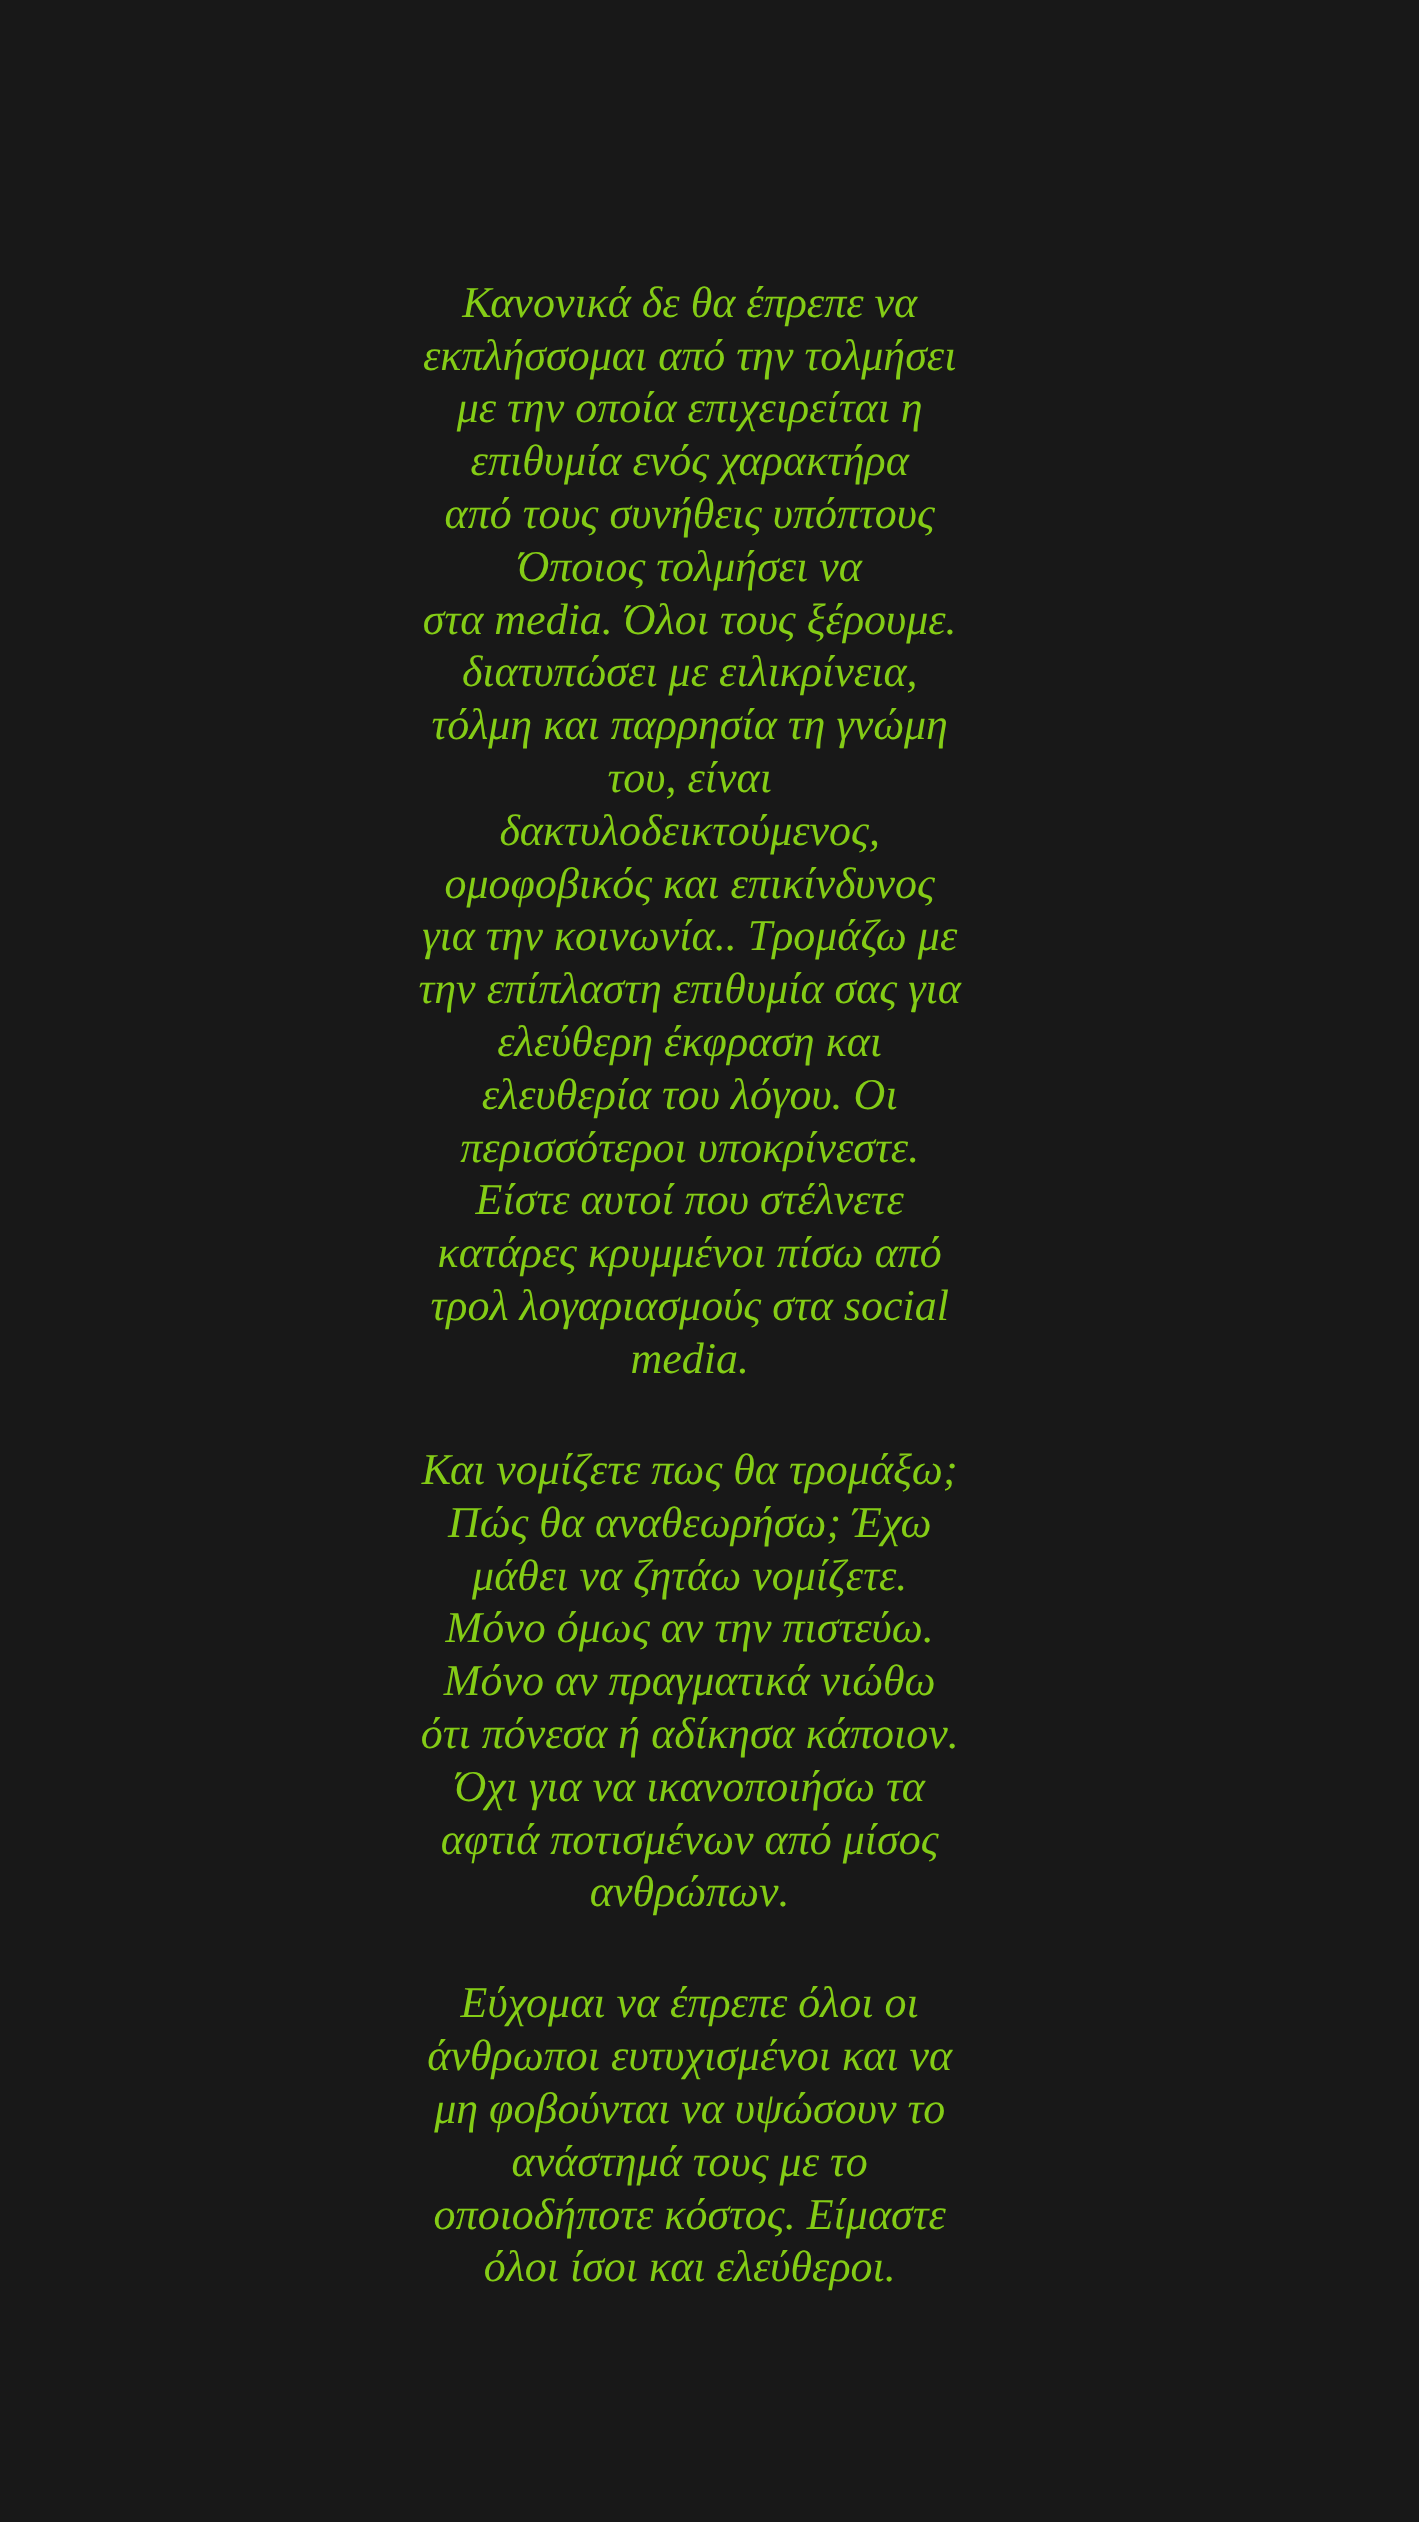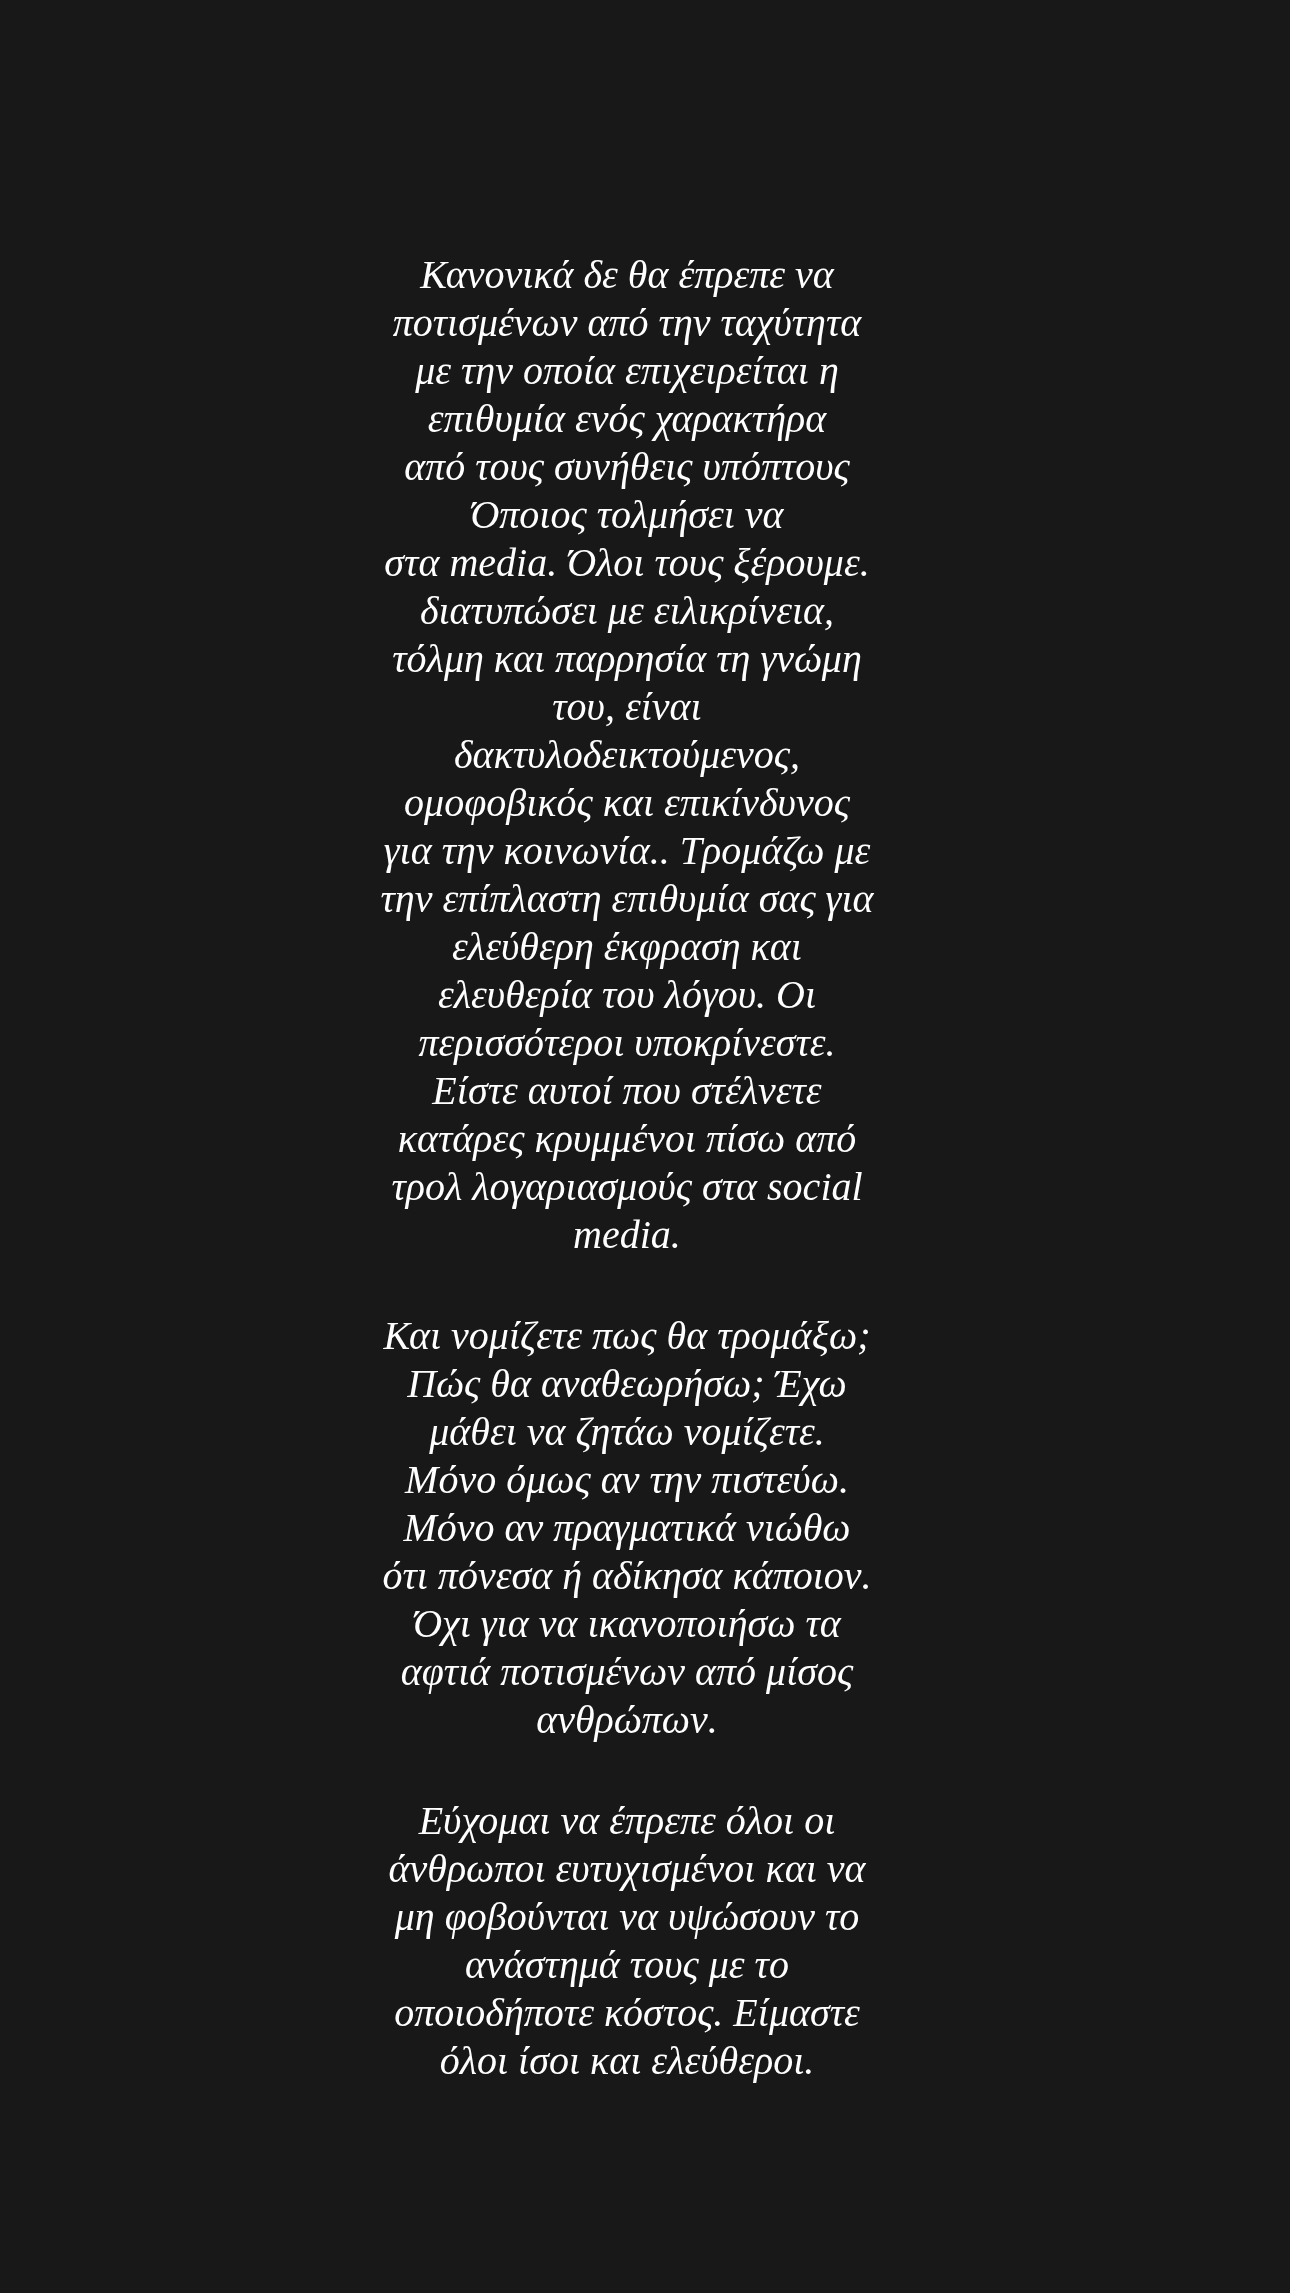--- a/index.html
+++ b/index.html
@@ -22,38 +22,38 @@
     position: absolute;
     top: 251px;
     left: 0;
     width: 1254px; 
     text-align: center;
     font-family: "Liberation Serif", "DejaVu Serif", serif;
     font-style: italic;
     font-weight: normal;
     font-size: 40px;
     line-height: 48px;
-    color: #ffffff;
+    color: #84cc16;
     letter-spacing: 0;
   }
   .paragraph + .paragraph {
     margin-top: 53px; 
   }
   .text-line {
     white-space: pre;
   }
 </style>
 </head>
 <body>
 
 <div class="story-canvas">
   <div class="text-block">
       <div class="paragraph">
         <div class="text-line">Κανονικά δε θα έπρεπε να</div>
-        <div class="text-line">ποτισμένων από την ταχύτητα</div>
+        <div class="text-line">εκπλήσσομαι από την τολμήσει</div>
         <div class="text-line">με την οποία επιχειρείται η</div>
         <div class="text-line">επιθυμία ενός χαρακτήρα</div>
         <div class="text-line">από τους συνήθεις υπόπτους</div>
         <div class="text-line">Όποιος τολμήσει να</div>
         <div class="text-line">στα media. Όλοι τους ξέρουμε.</div>
         <div class="text-line">διατυπώσει με ειλικρίνεια,</div>
         <div class="text-line">τόλμη και παρρησία τη γνώμη</div>
         <div class="text-line">του, είναι</div>
         <div class="text-line">δακτυλοδεικτούμενος,</div>
         <div class="text-line">ομοφοβικός και επικίνδυνος</div>

